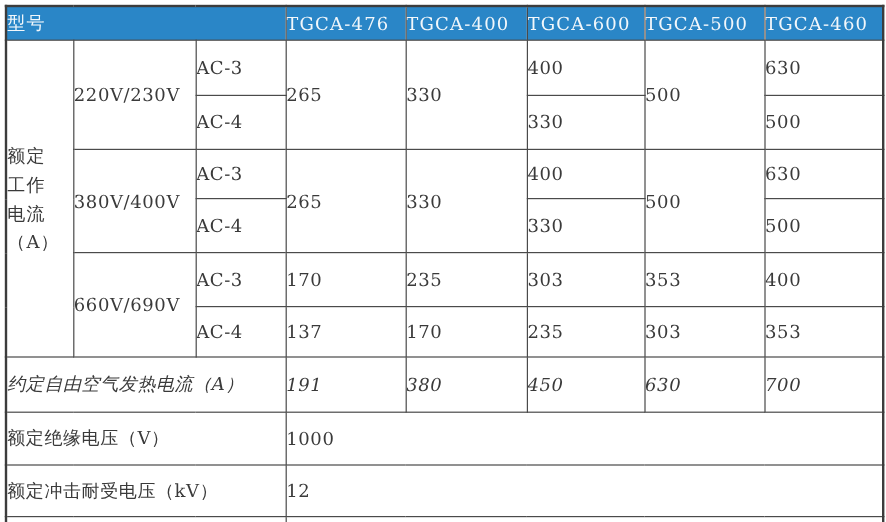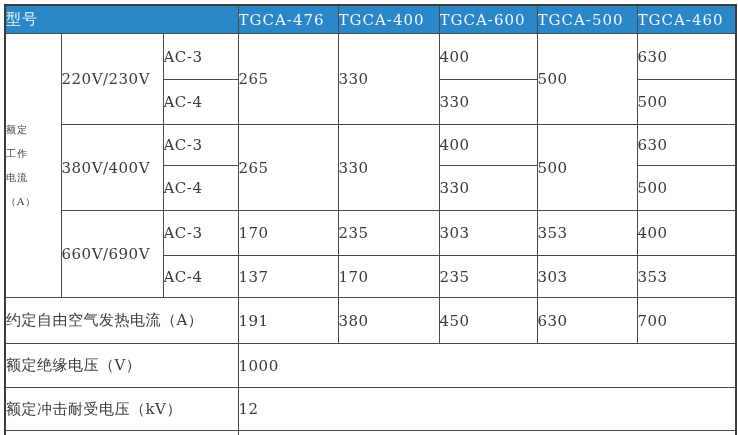--- a/index.html
+++ b/index.html
@@ -38,21 +38,21 @@
   }
   tr.head td{
     background:var(--header-bg);
     color:var(--header-text);
     font-size:15px;
     height:27px;
     letter-spacing:1px;
   }
   td.vlabel div{
     line-height:24px;
-    font-size:10px;
+    font-size:15px;
     letter-spacing:1px;
   }
   td.zh{letter-spacing:1.5px;}
 </style>
 </head>
 <body>
 
 <div class="table-wrap">
 <table class="spec">
   <colgroup>
@@ -126,21 +126,21 @@
 
   <tr style="height:42px;">
     <td>AC-4</td>
     <td>137</td>
     <td>170</td>
     <td>235</td>
     <td>303</td>
     <td>353</td>
   </tr>
 
-  <tr style="height:46px;">
+  <tr style="height:46px;font-style:italic;">
     <td colspan="3" class="zh">约定自由空气发热电流（A）</td>
     <td>191</td>
     <td>380</td>
     <td>450</td>
     <td>630</td>
     <td>700</td>
   </tr>
 
   <tr style="height:44px;">
     <td colspan="3" class="zh">额定绝缘电压（V）</td>

